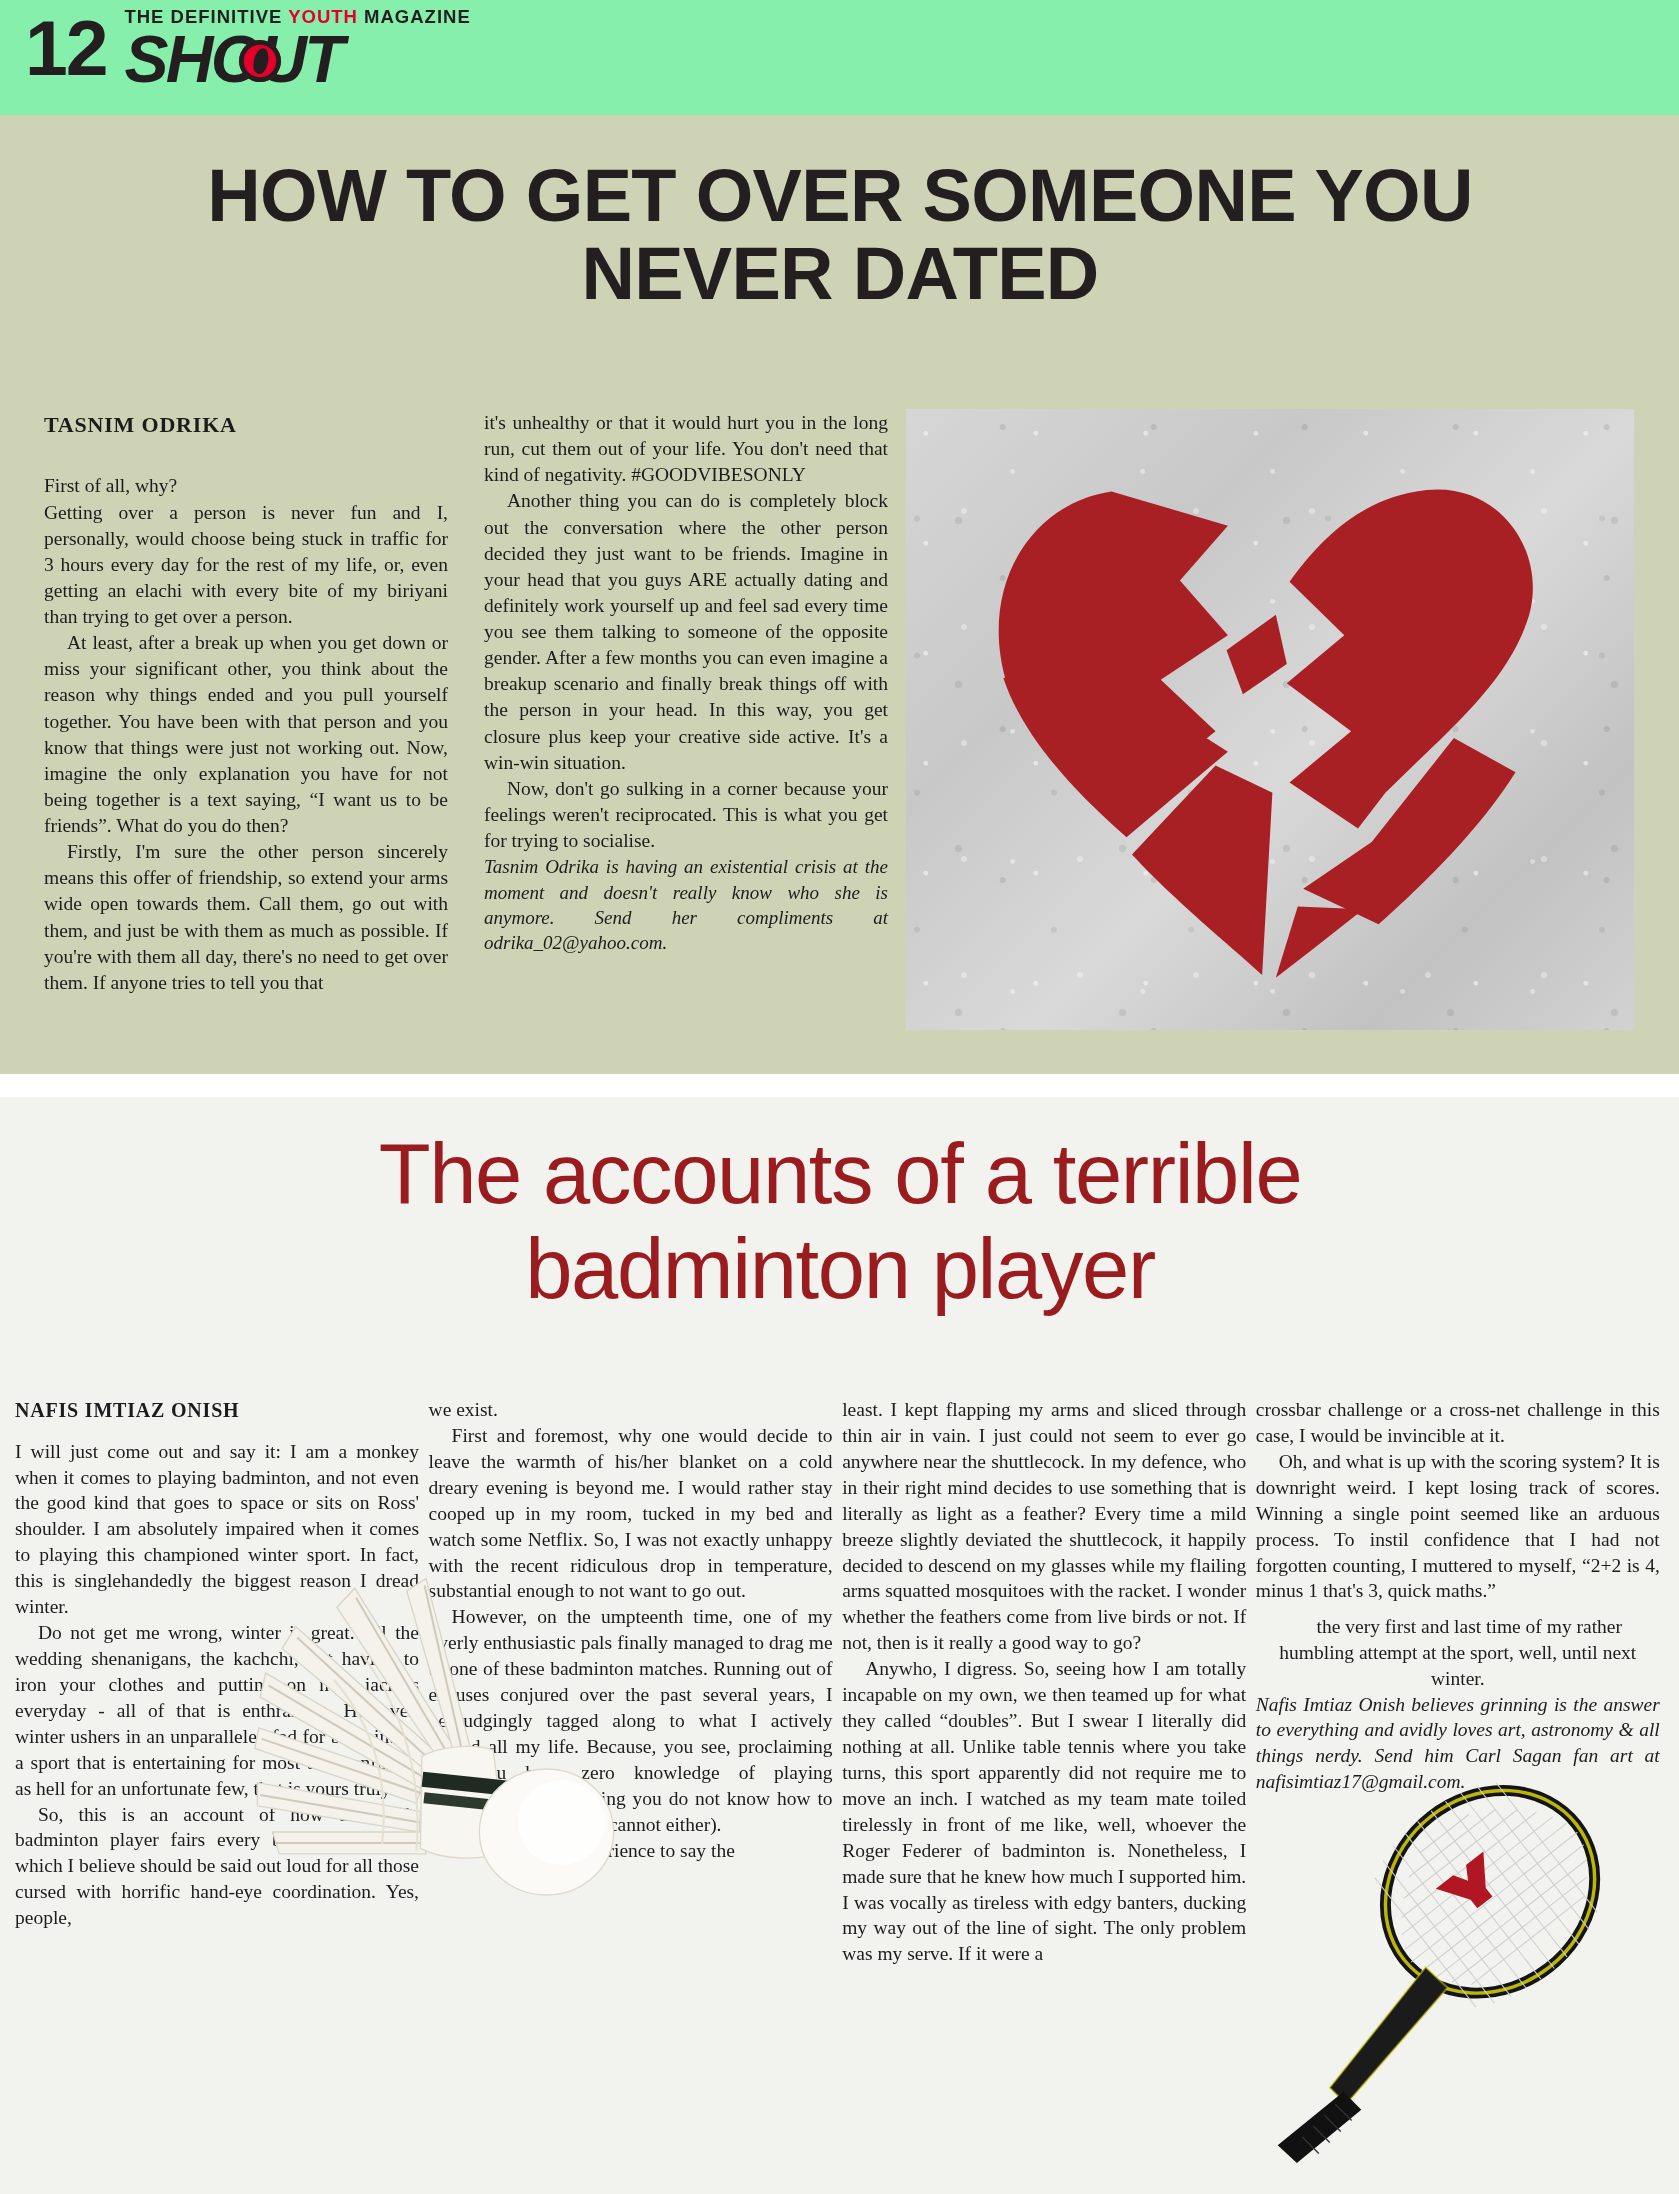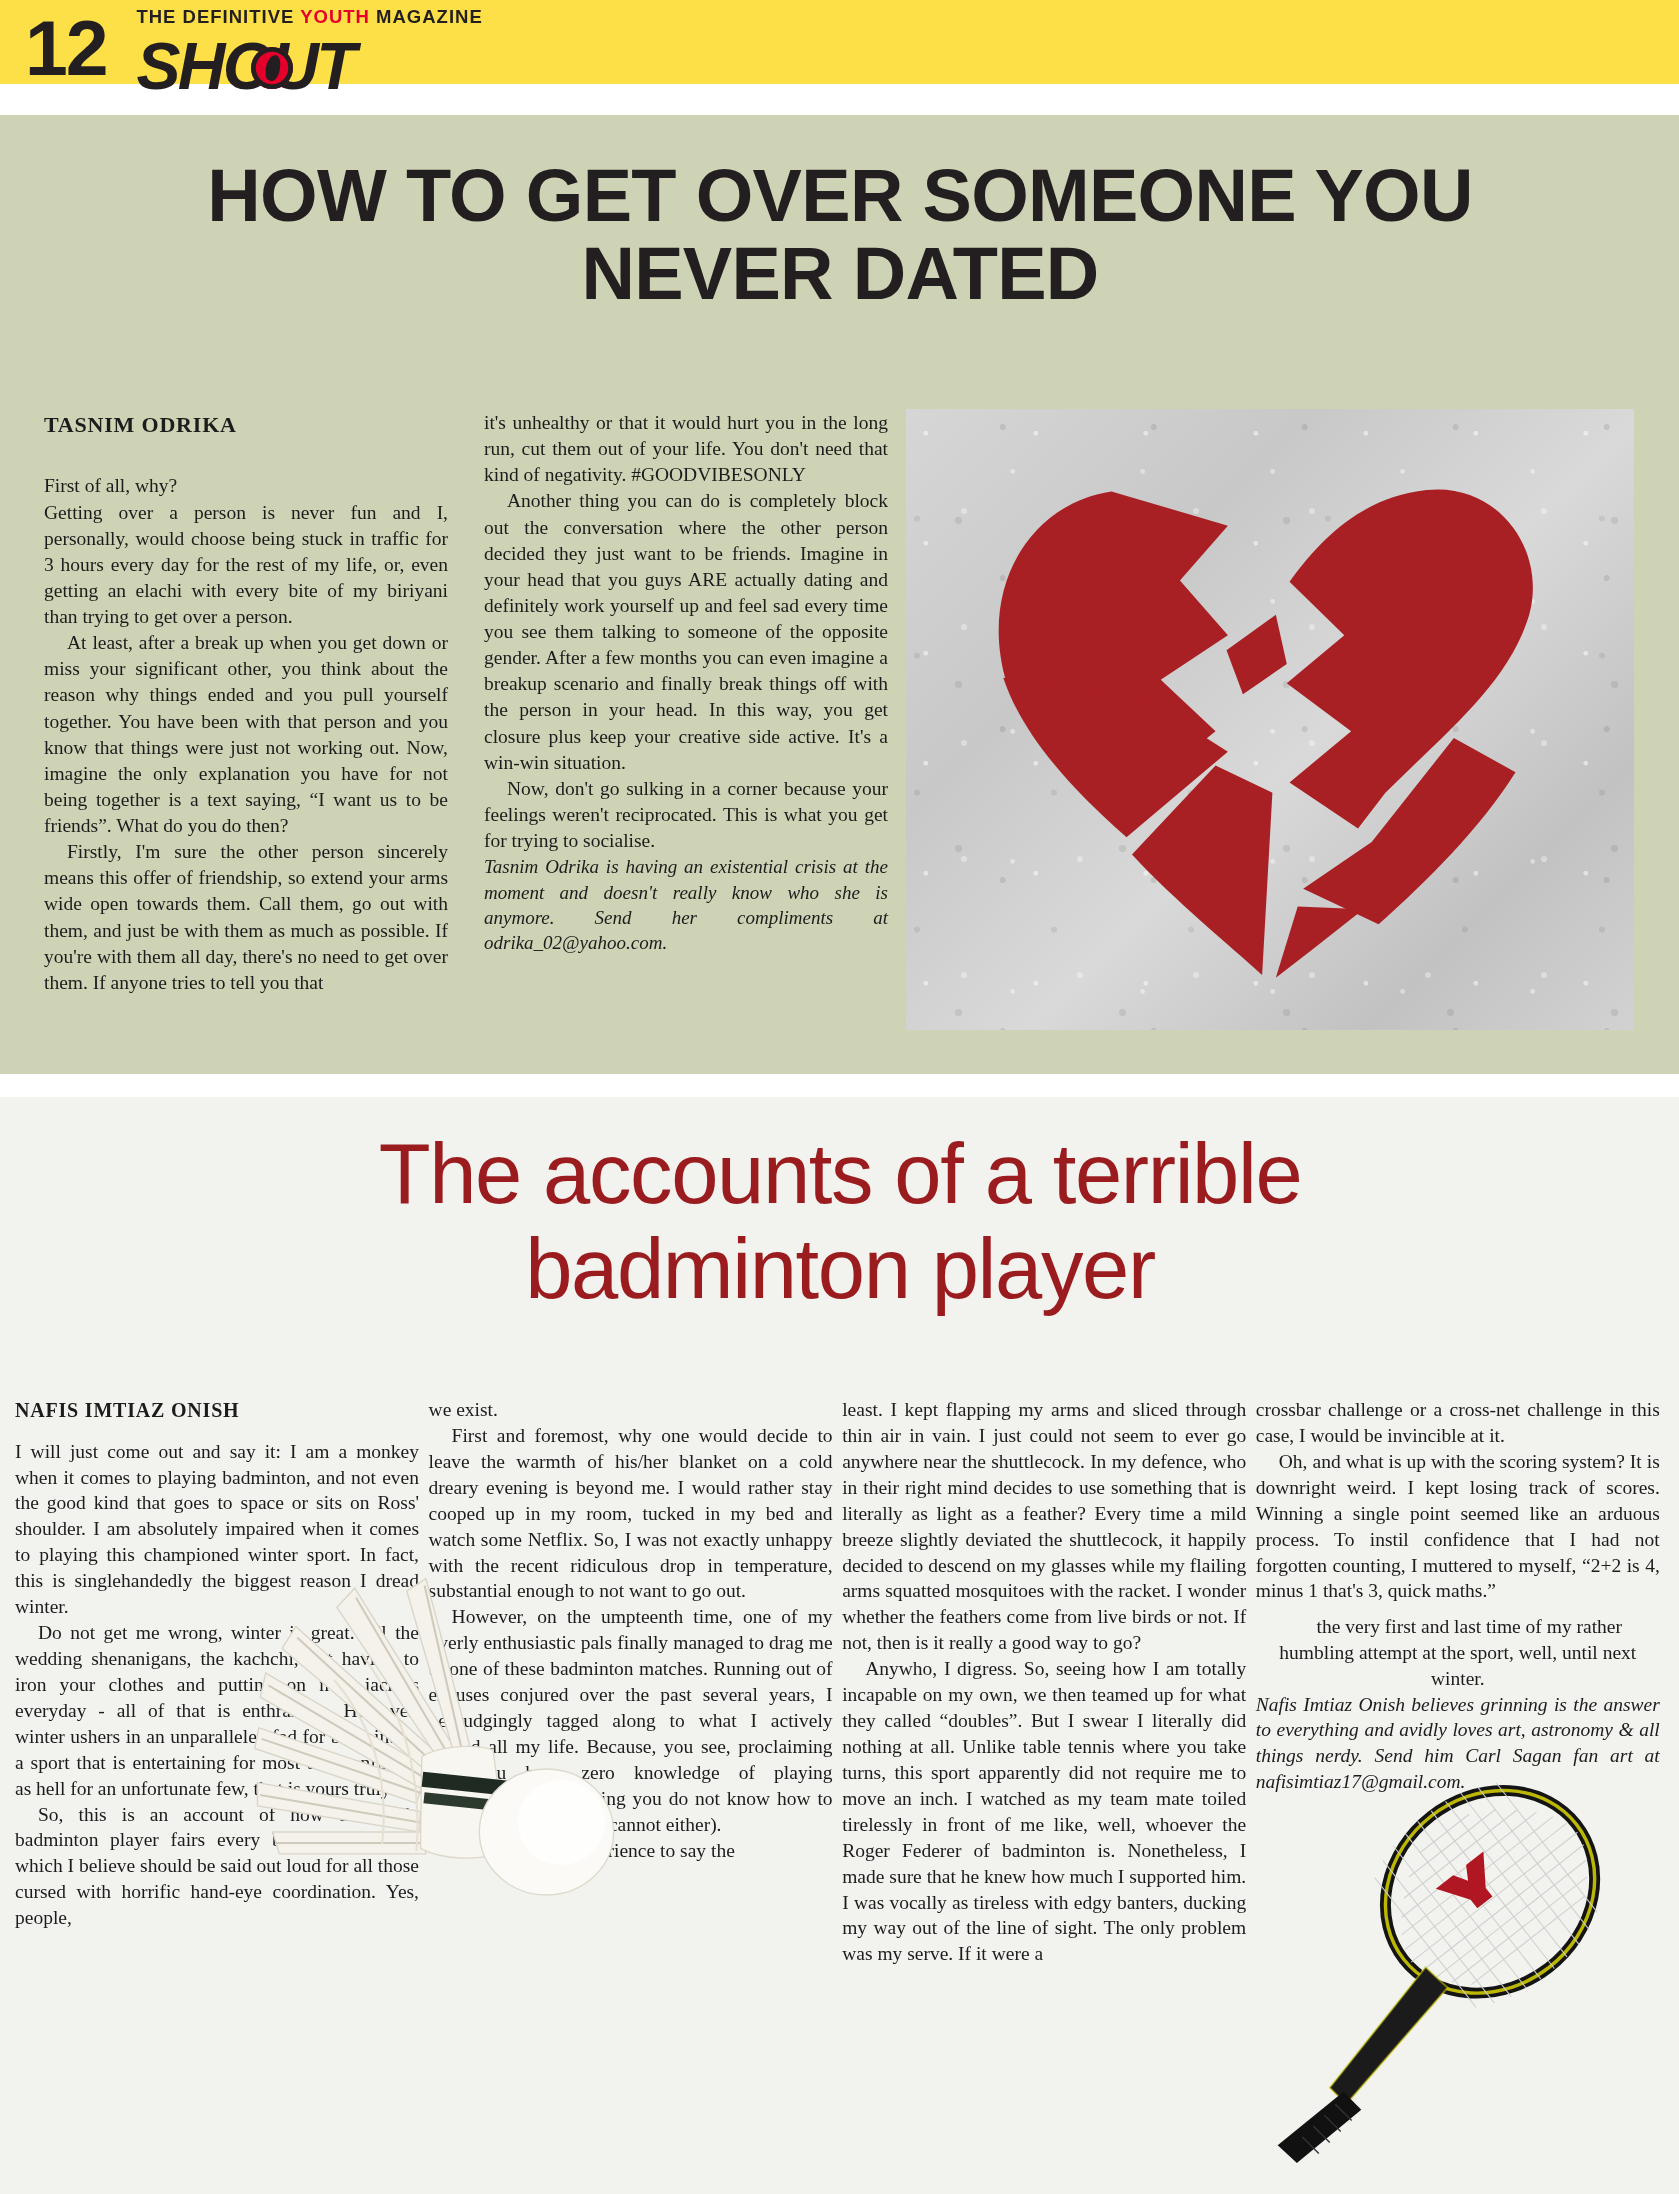--- a/index.html
+++ b/index.html
@@ -14,25 +14,24 @@
     font-family: "Liberation Serif", serif;
     color: #1a1a1a;
     overflow: hidden;
   }
 
   
   .masthead {
     position: absolute;
     left: 0; top: 0;
     width: 1680px;
-    height: 84px;
-    background: #fde047;
+    height: 115px;
+    background: #86efac;
     display: flex;
     align-items: flex-start;
-    gap: 12px;
   }
   .page-number {
     font-family: "Liberation Sans", sans-serif;
     font-weight: bold;
     font-size: 77px;
     line-height: 1;
     color: #231f20;
     margin-left: 25px;
     margin-top: 9.6px;
     letter-spacing: -2.1px;
@@ -52,21 +51,21 @@
   .mast-tag .youth { color: #e4002b; }
   .mast-logo {
     position: relative;
     font-family: "Liberation Sans", sans-serif;
     font-weight: bold;
     font-style: italic;
     font-size: 66px;
     line-height: 0.95;
     letter-spacing: -2.7px;
     color: #231f20;
-    margin-top: 7px;
+    margin-top: 0;
   }
   .mast-dot {
     position: absolute;
     left: 115px;
     top: 12.3px;
     width: 42px;
     height: 42px;
     border-radius: 50%;
     background: #e4002b;
     box-shadow: inset 0 0 0 4.8px #231f20;

